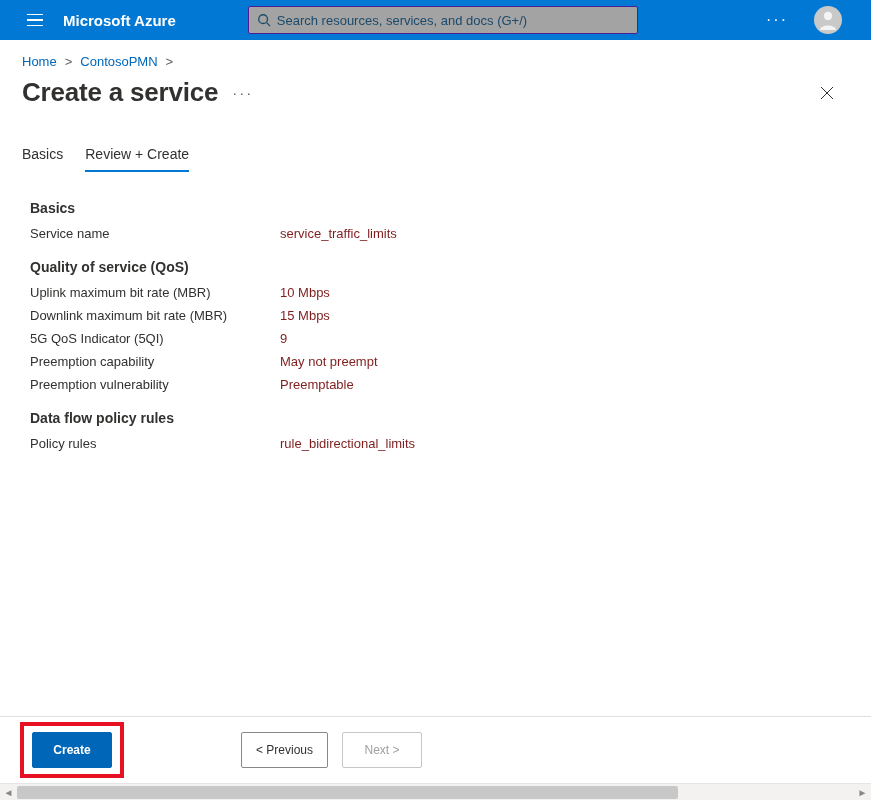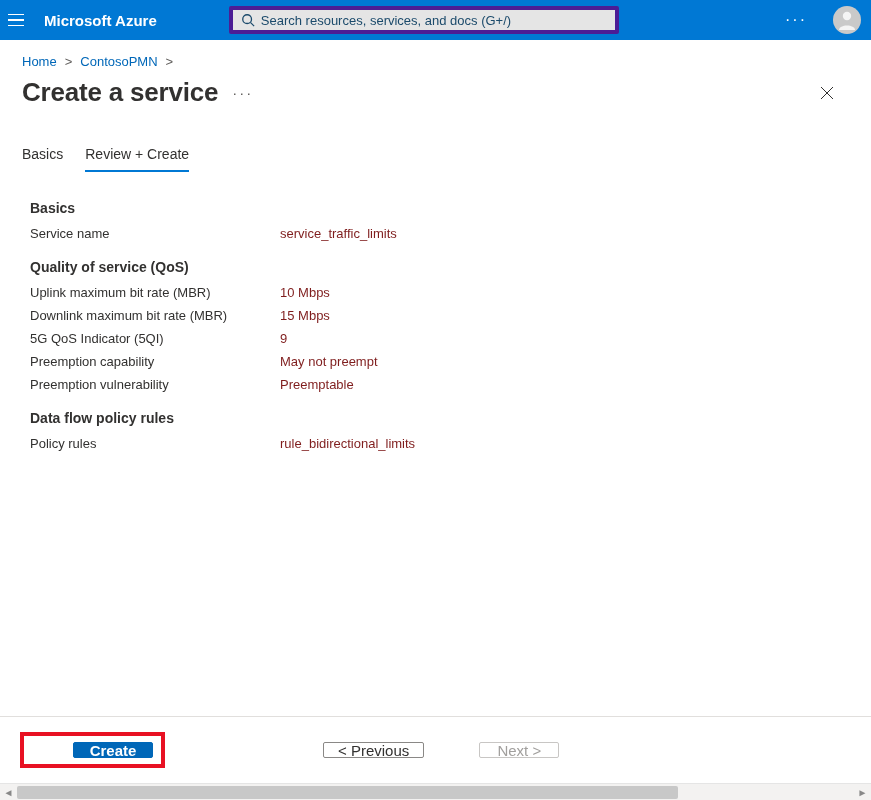--- a/index.html
+++ b/index.html
@@ -6,33 +6,33 @@
   html, body { width: 871px; height: 800px; overflow: hidden; font-family: "Segoe UI", Arial, sans-serif; color: #323130; background: #fff; }
   body { display: flex; flex-direction: column; position: relative; }
 
   
   .topbar {
     height: 40px;
     background: #0078d4;
     display: flex;
     align-items: center;
     color: #fff;
-    padding: 0 6px;
+    padding: 0 25px;
     gap: 12px;
   }
   .hamburger { width: 20px; height: 20px; display: flex; flex-direction: column; justify-content: center; gap: 4px; cursor: pointer; }
   .hamburger span { display: block; height: 1.5px; background: #fff; width: 16px; margin: 0 auto; }
   .brand { font-size: 15px; font-weight: 600; margin-left: 6px; white-space: nowrap; }
   .searchwrap {
     margin-left: 60px;
     flex: 0 0 auto;
     width: 390px;
     height: 28px;
-    background: #e5e5e5;
-    border: 4px solid #4c1d95;
+    background: #a3a3a3;
+    border: 1px solid #4c1d95;
     border-radius: 2px;
     display: flex;
     align-items: center;
     padding: 0 8px;
     color: #185a8c;
   }
   .searchwrap svg { flex: 0 0 auto; }
   .searchwrap input {
     border: none; outline: none; background: transparent;
     flex: 1; margin-left: 6px; font-size: 13px; color: #1b4a6b;
@@ -70,23 +70,23 @@
   .section-head { font-weight: 700; font-size: 14px; margin: 18px 0 10px; }
   .section-head:first-child { margin-top: 6px; }
   .kv { display: flex; margin: 8px 0; align-items: baseline; }
   .kv .k { width: 250px; color: #323130; }
   .kv .v { color: #7f1d1d; }
 
   
   .footerline { border-top: 1px solid #e1dfdd; }
   .footer { height: 66px; display: flex; align-items: center; padding: 0 20px; gap: 70px; }
   .btn {
-    height: 16px; min-width: 80px; font-size: 15px; border: 1px solid #8a8886;
+    height: 36px; min-width: 80px; font-size: 12px; border: 1px solid #8a8886;
     background: #fff; color: #323130; padding: 0 14px; display: inline-flex;
-    align-items: center; justify-content: center; cursor: pointer; border-radius: 2px; margin-left: 41px;
+    align-items: center; justify-content: center; cursor: pointer; border-radius: 2px;
   }
   .btn.primary { background: #0067b8; border-color: #0067b8; color: #fff; font-weight:600; }
   .btn.disabled { color: #a19f9d; border-color: #c8c6c4; cursor: default; }
   .create-highlight {
     border: 4px solid #e81123;
     padding: 6px 8px;
     display: inline-flex;
   }
 
   

